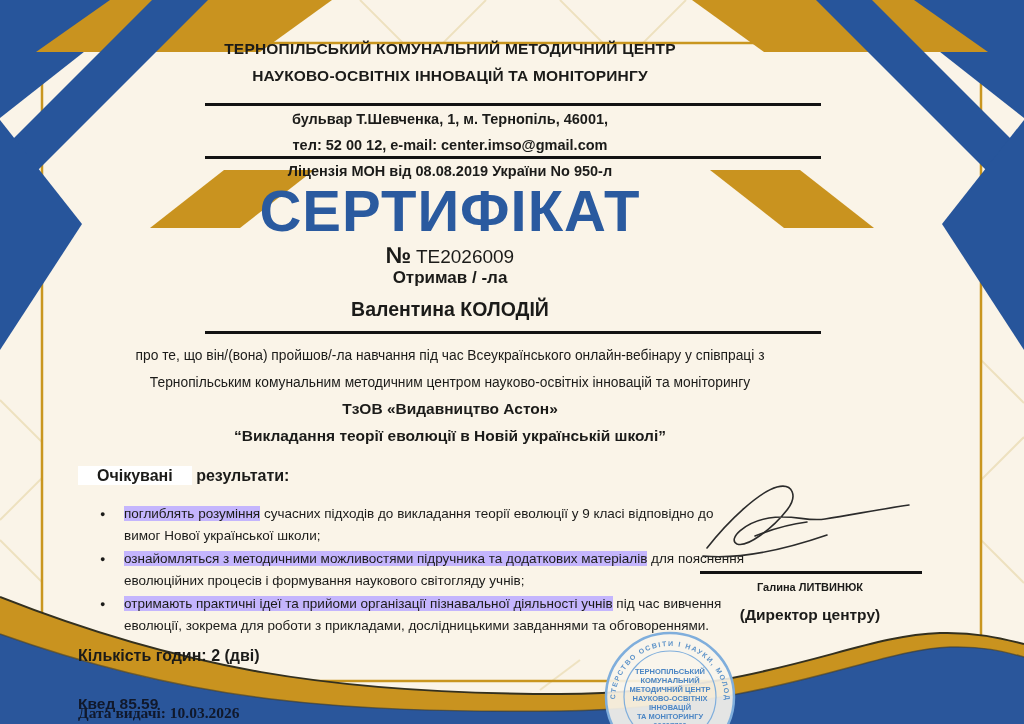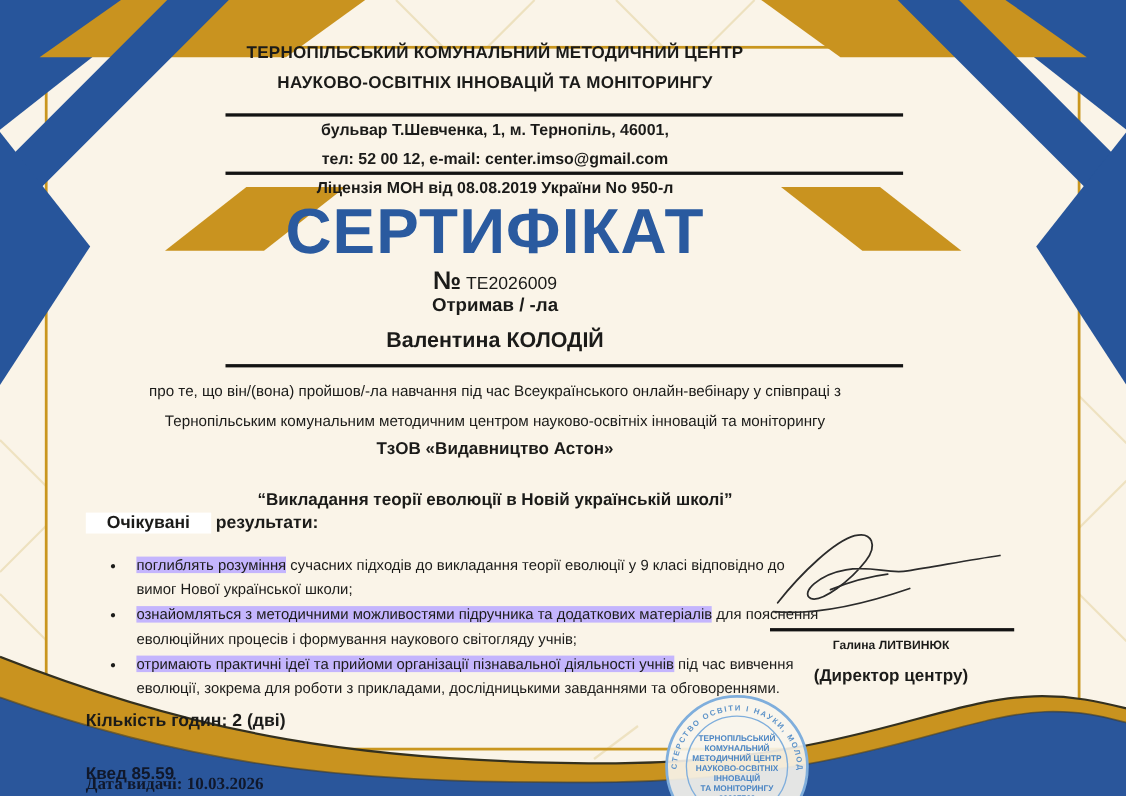--- a/index.html
+++ b/index.html
@@ -8,21 +8,21 @@
   .decor{position:absolute;inset:0;z-index:1;}
   .content{position:absolute;inset:0;z-index:4;}
   .abs{position:absolute;}
   .ctr{left:0;width:900px;text-align:center;}
   .org-line{font-size:15.5px;font-weight:bold;letter-spacing:.2px;}
   .addr-line{font-size:14.5px;font-weight:bold;}
   .rule{position:absolute;left:205px;width:616px;height:3px;background:#131313;}
   .license{font-size:14.5px;font-weight:bold;}
   .cert-title{font-size:58px;font-weight:800;color:#2A5A9F;letter-spacing:1px;line-height:1;}
   .no-label{font-size:23px;font-weight:bold;}
-  .no-value{font-size:16px;font-weight:400;}
+  .no-value{font-size:19px;font-weight:400;}
   .received{font-size:17px;font-weight:bold;}
   .recipient{font-size:19.5px;font-weight:bold;}
   .para{font-size:13.8px;font-weight:normal;}
   .organizer{font-size:15.5px;font-weight:bold;}
   .webinar{font-size:15.5px;font-weight:bold;}
   .results-heading{font-size:16px;font-weight:bold;}
   .hl{background:#FFFFFF;padding:1px 19px;}
   .bullets{position:absolute;left:98px;top:503px;width:652px;font-size:13.5px;line-height:21.5px;}
   .bullet{position:relative;padding-left:26px;margin-bottom:2px;}
   .bullet::before{content:"●";position:absolute;left:2px;top:1px;font-size:9px;}
@@ -110,21 +110,21 @@
 
     <div class="abs ctr recipient" style="top:298px;">Валентина КОЛОДІЙ</div>
 
     <div class="rule" style="top:331px;height:2.5px;"></div>
 
     <div class="abs ctr para" style="top:348px;">про те, що він/(вона) пройшов/-ла навчання під час Всеукраїнського онлайн-вебінару у співпраці з</div>
     <div class="abs ctr para" style="top:375px;">Тернопільським комунальним методичним центром науково-освітніх інновацій та моніторингу</div>
 
     <div class="abs ctr organizer" style="top:400px;">ТзОВ «Видавництво Астон»</div>
 
-    <div class="abs ctr webinar" style="top:446px;text-align:center;">“Викладання теорії еволюції в Новій українській школі”</div>
+    <div class="abs ctr webinar" style="top:427px;text-align:center;">“Викладання теорії еволюції в Новій українській школі”</div>
 
     <div class="abs results-heading" style="left:78px;top:467px;">
       <span class="hl">Очікувані</span><span> результати:</span>
     </div>
 
     <div class="bullets">
       <div class="bullet">
         <span class="lead">поглиблять розуміння</span><span> сучасних підходів до викладання теорії еволюції у 9 класі відповідно до вимог Нової української школи;</span>
       </div>
       <div class="bullet">

